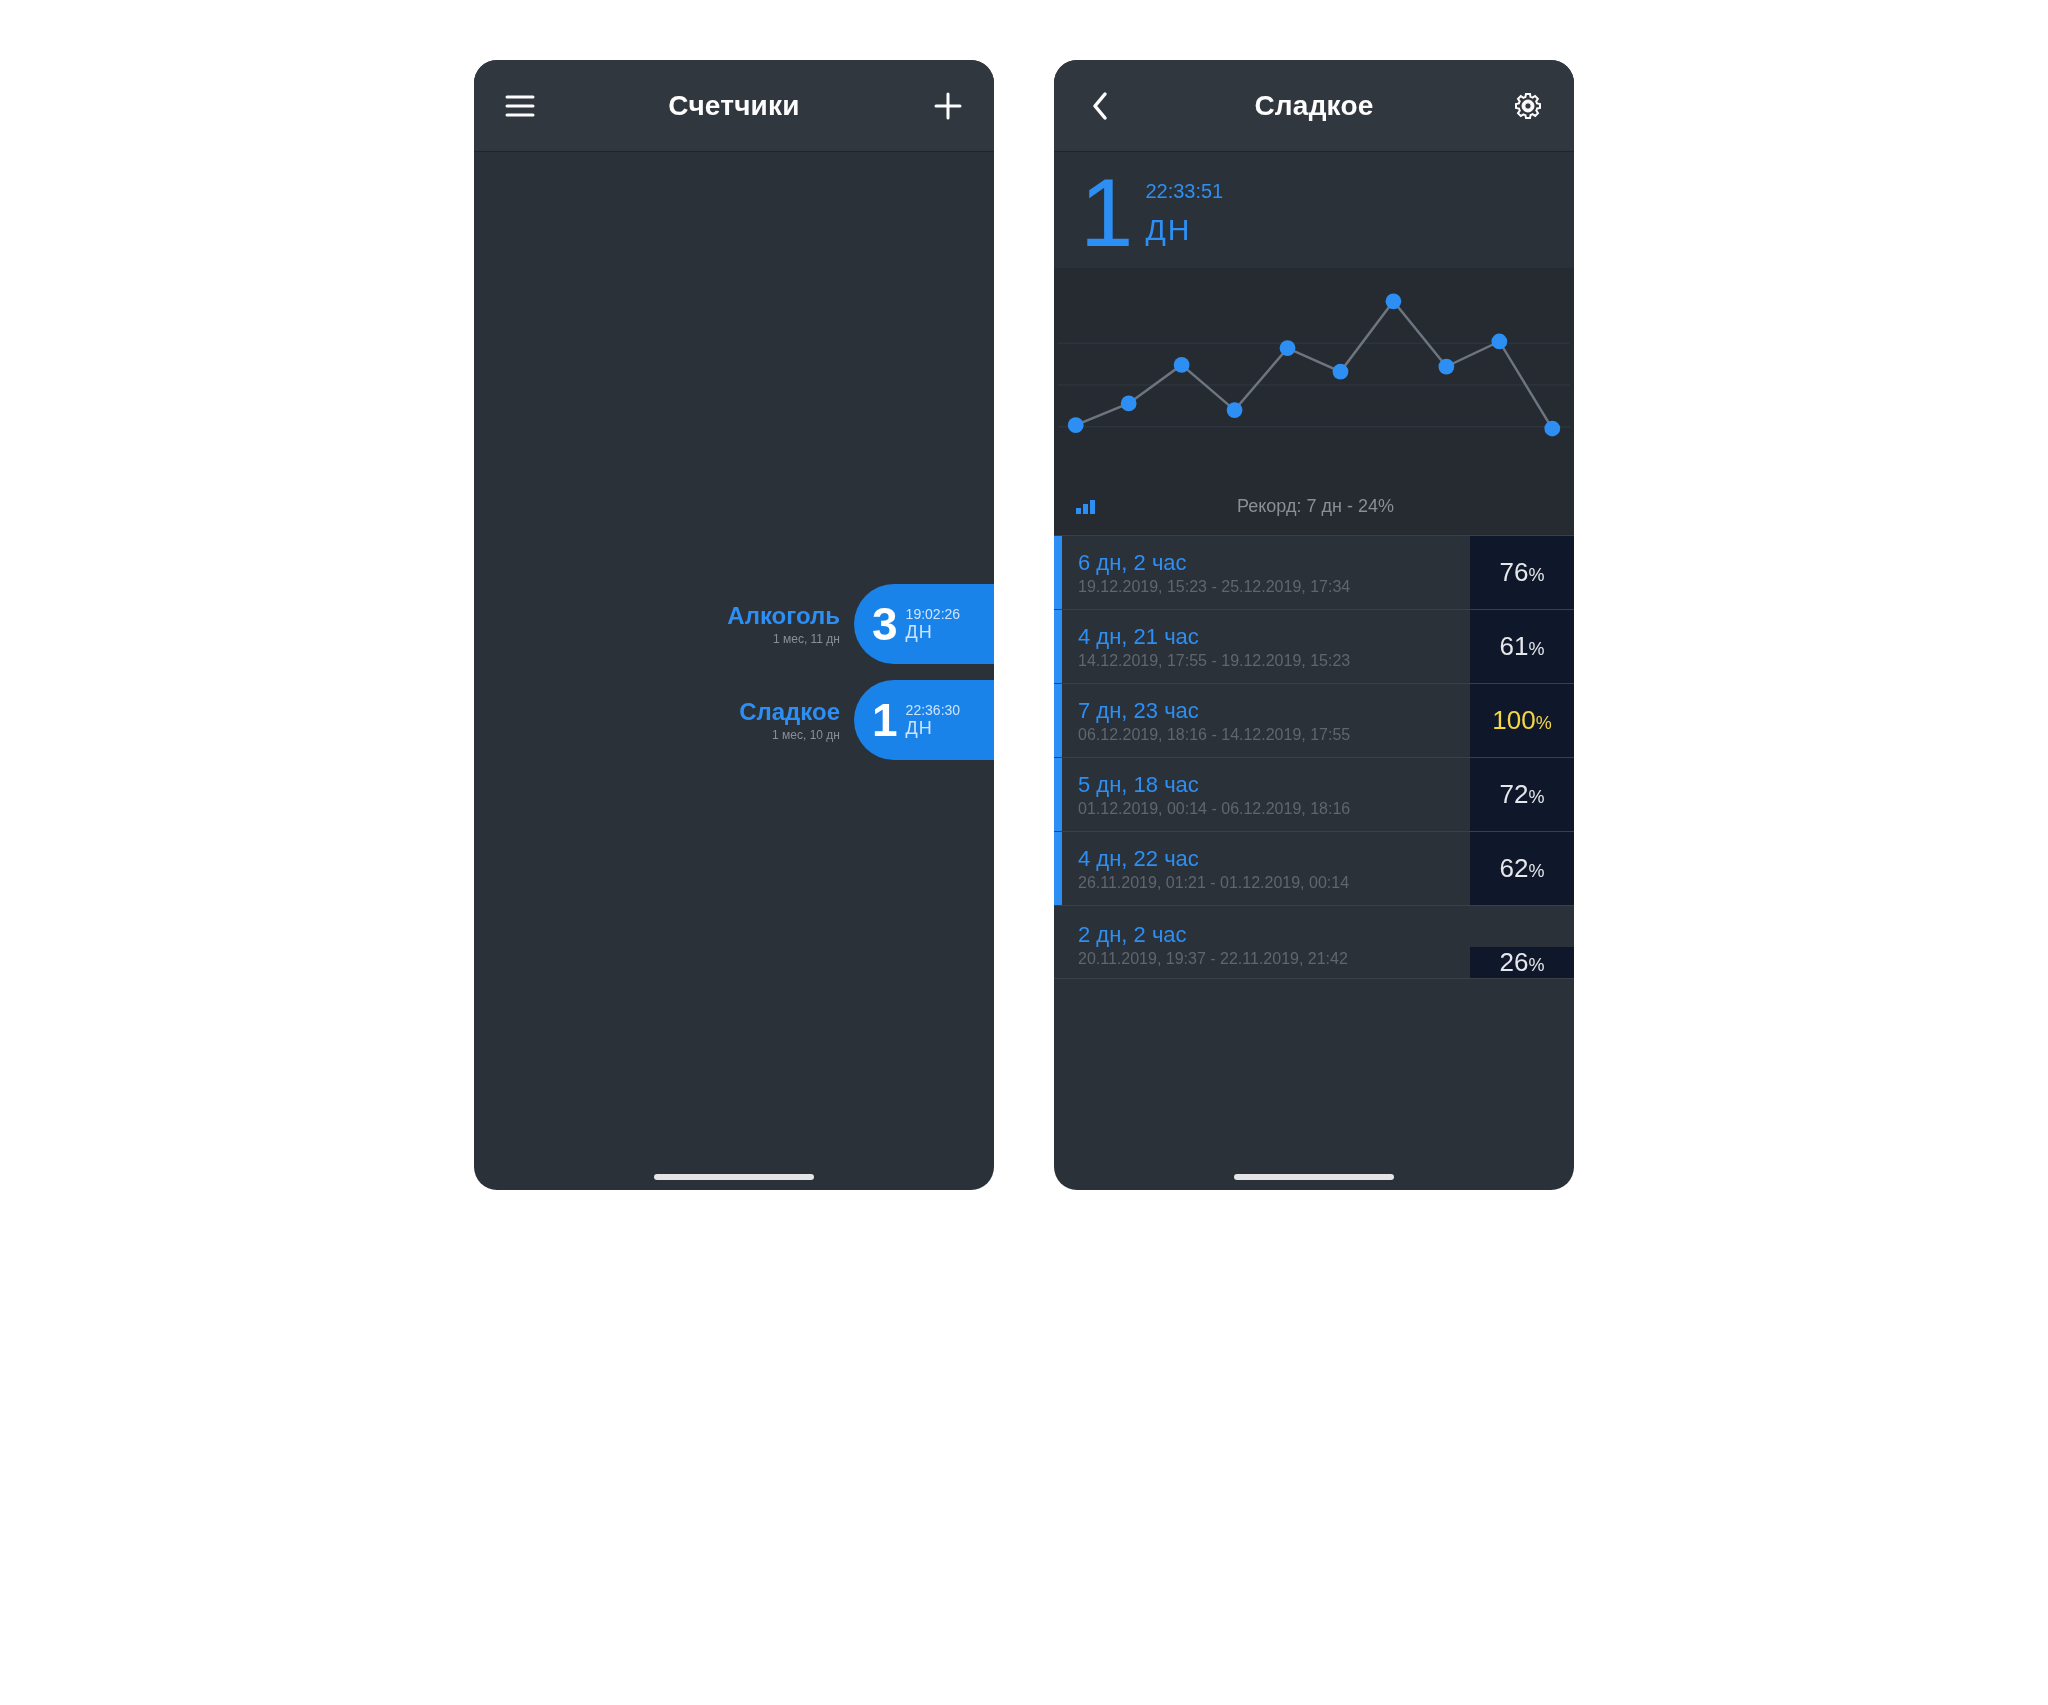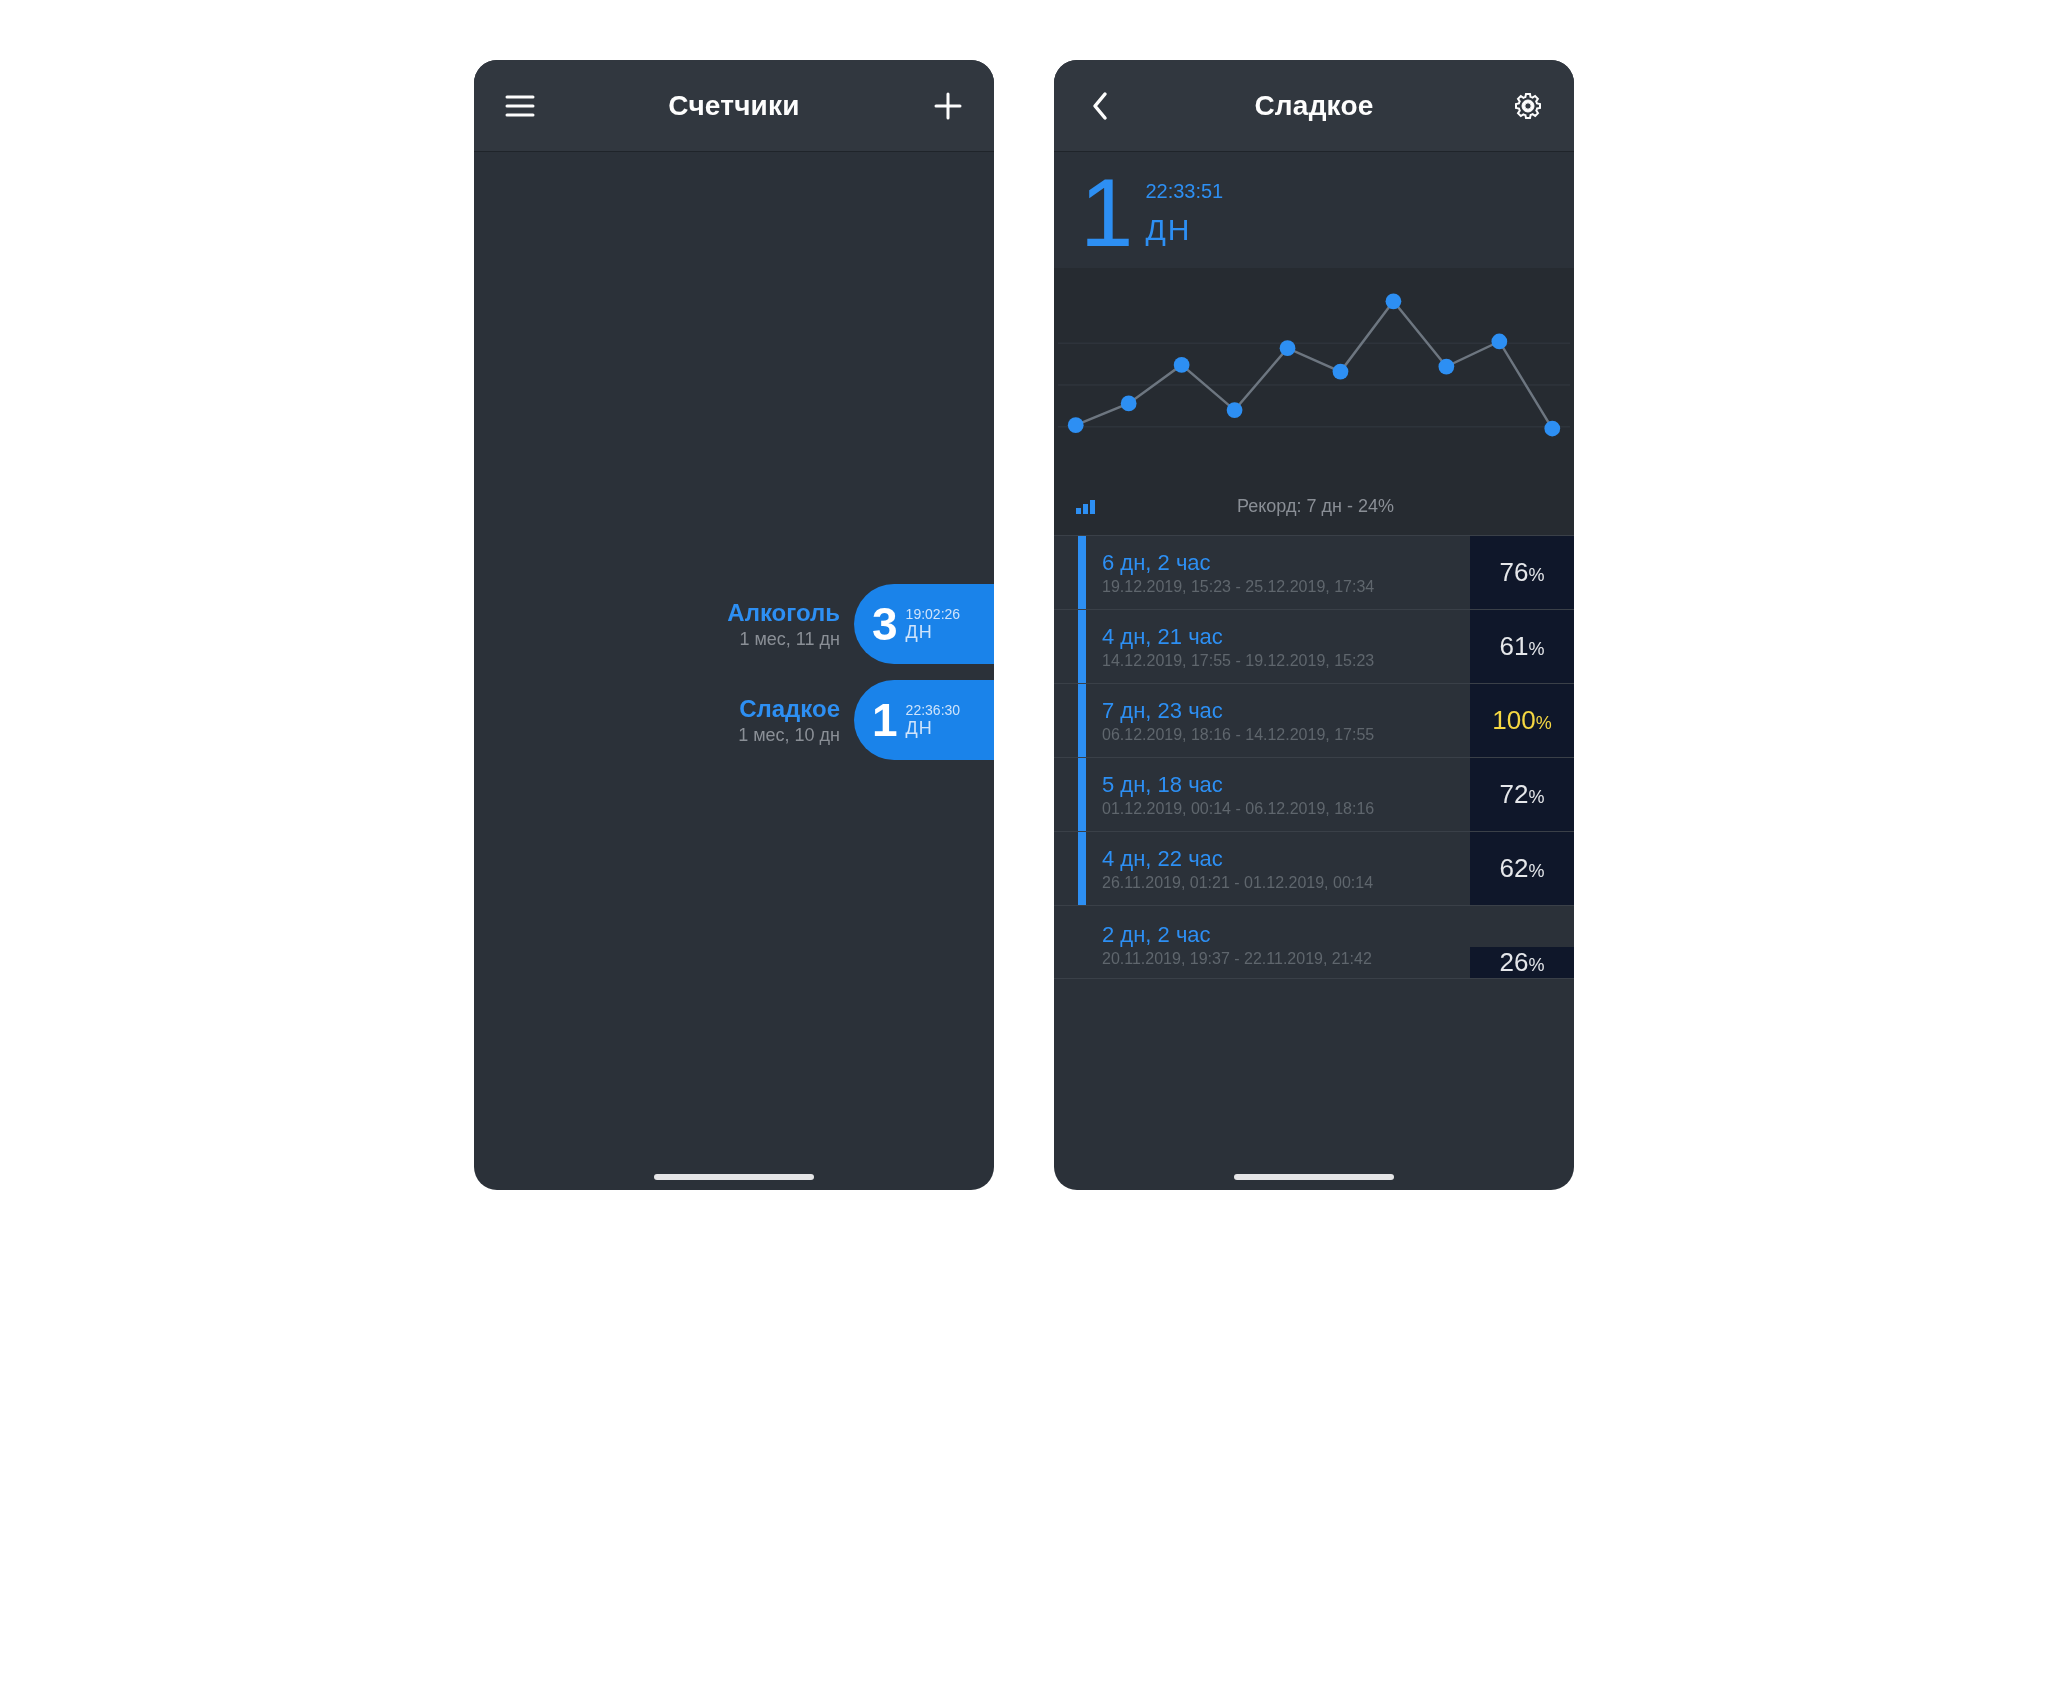--- a/index.html
+++ b/index.html
@@ -90,21 +90,21 @@
     text-align: right;
     margin-right: 14px;
   }
   .counter-name {
     color: var(--accent-light);
     font-size: 24px;
     font-weight: 600;
   }
   .counter-sub {
     color: var(--text-muted);
-    font-size: 18px;
+    font-size: 12px;
     margin-top: 2px;
   }
   .pill {
     background: var(--accent);
     height: 80px;
     border-top-left-radius: 40px;
     border-bottom-left-radius: 40px;
     display: flex;
     align-items: center;
     padding-left: 18px;
@@ -158,21 +158,20 @@
   .bars-icon span:nth-child(2){height:10px;}
   .bars-icon span:nth-child(3){height:14px;}
   .chart-footer .rec { flex: 1; text-align: center; margin-left:-30px;}
 
   .history { }
   .hrow {
     display: flex;
     align-items: stretch;
     border-top: 1px solid var(--row-border);
     min-height: 74px;
-    padding-left: 24px;
   }
   .hrow:last-child { border-bottom: 1px solid var(--row-border); align-items: flex-end; }
   .hbar { width: 8px; background: var(--accent-light); }
   .hmain {
     flex: 1;
     padding: 10px 16px;
     display: flex;
     flex-direction: column;
     justify-content: center;
   }

